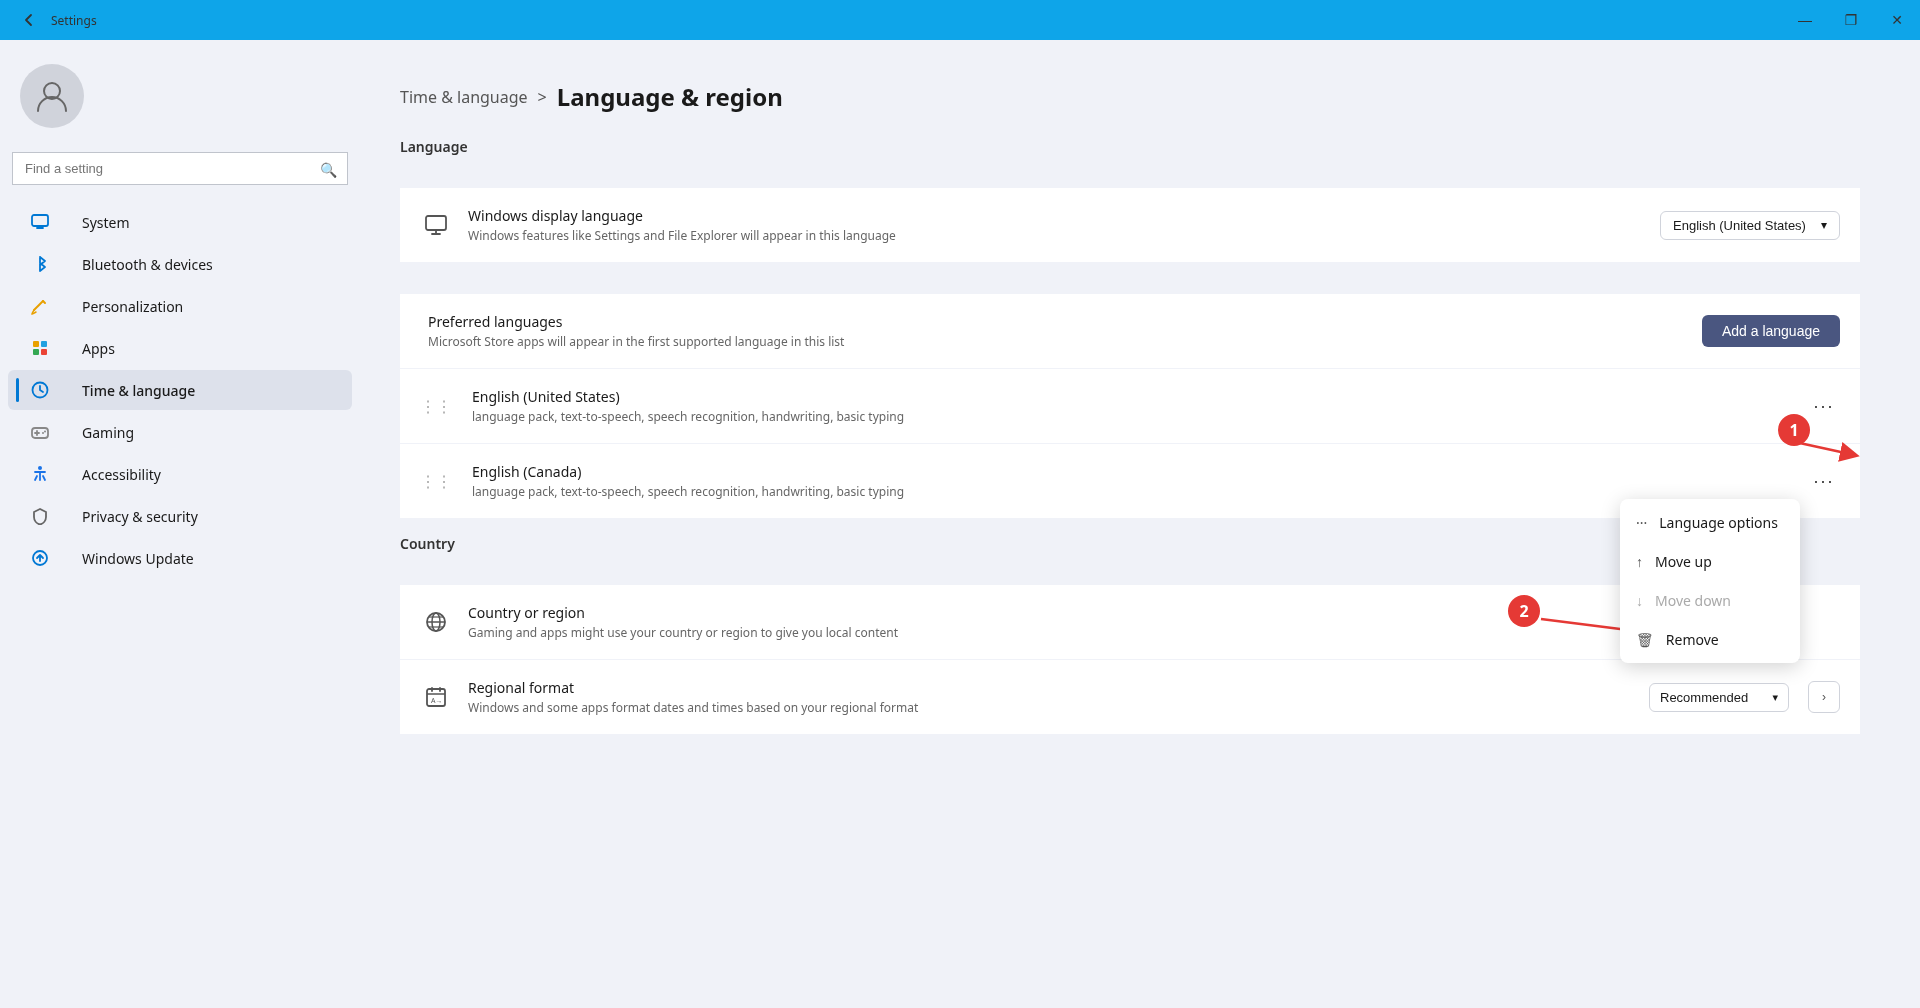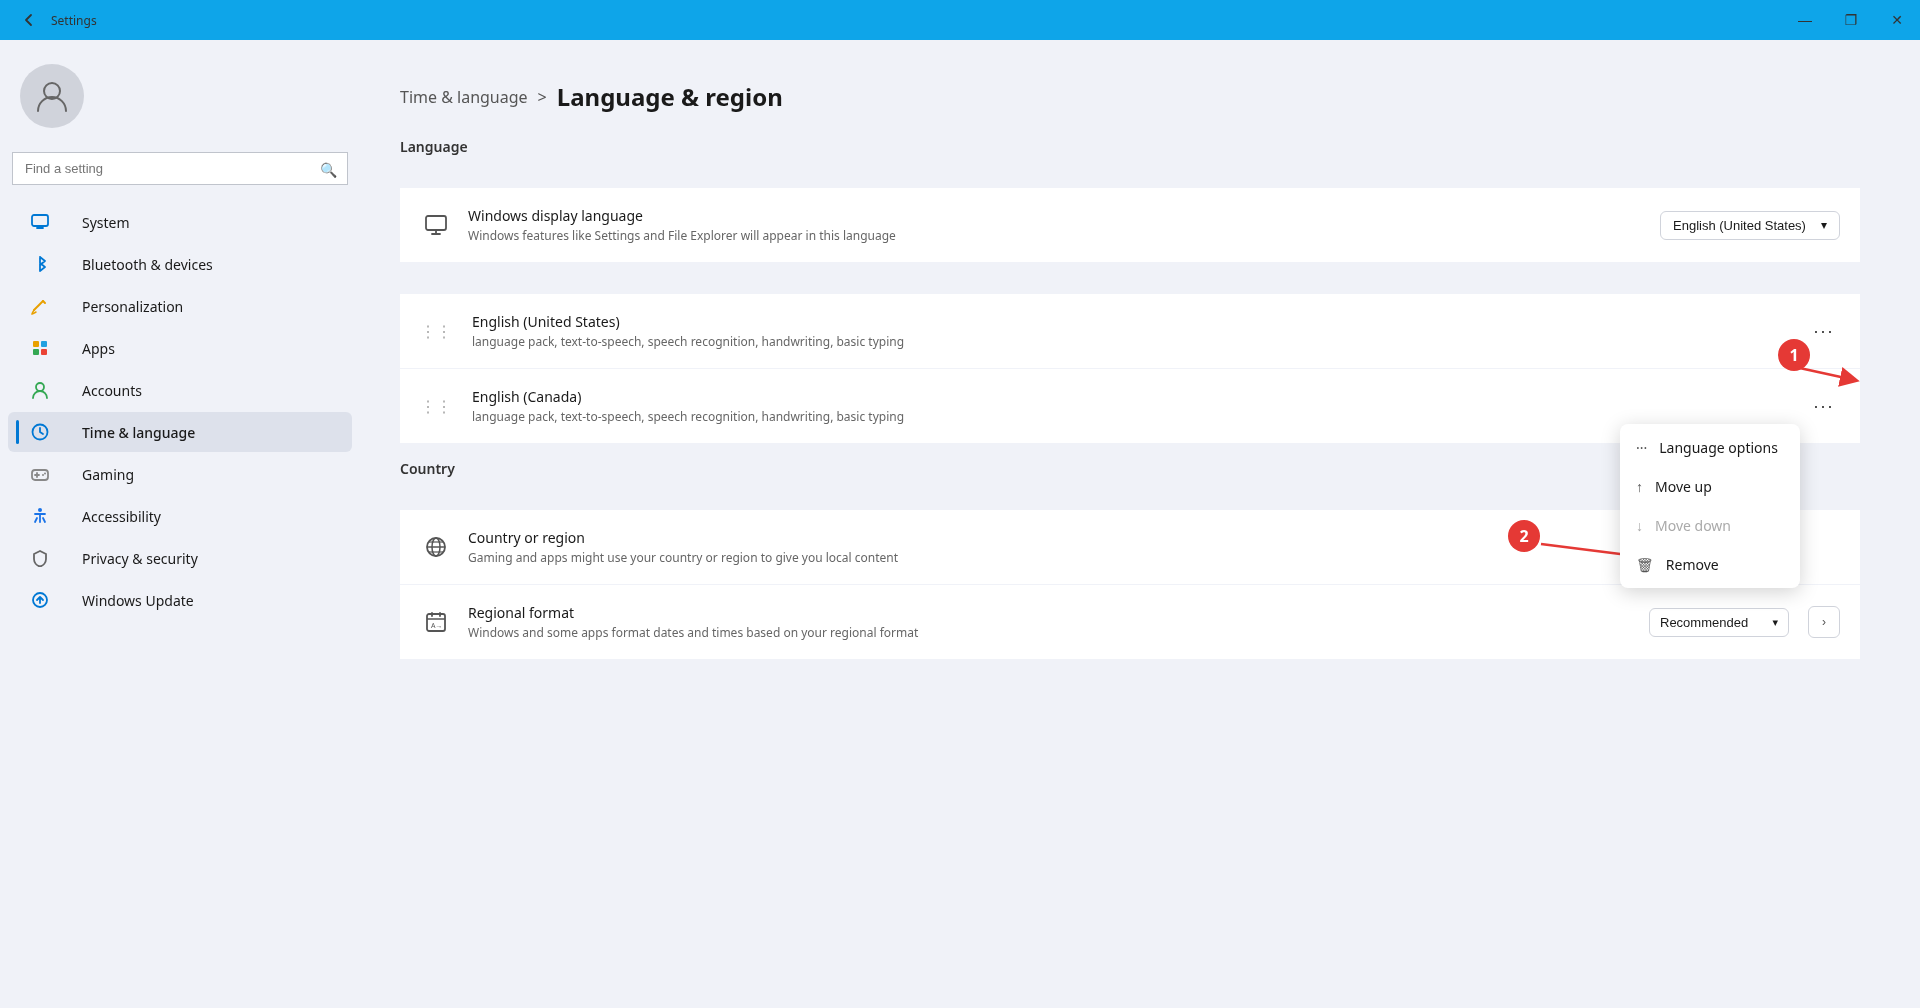--- a/index.html
+++ b/index.html
@@ -402,29 +402,20 @@
         <svg width="18" height="18" viewBox="0 0 18 18" fill="none">
           <rect x="2" y="2" width="6" height="6" rx="1" fill="#e8a000"></rect>
           <rect x="10" y="2" width="6" height="6" rx="1" fill="#22a1e0"></rect>
           <rect x="2" y="10" width="6" height="6" rx="1" fill="#34a853"></rect>
           <rect x="10" y="10" width="6" height="6" rx="1" fill="#ea4335"></rect>
         </svg>
       </div>
       <span>Apps</span>
     </div>
 
-    <div class="nav-item">
-      <div class="nav-icon">
-        <svg width="18" height="18" viewBox="0 0 18 18" fill="none">
-          <circle cx="9" cy="6" r="4" stroke="#34a853" stroke-width="1.8"></circle>
-          <path d="M2 17c0-3.9 3.1-7 7-7s7 3.1 7 7" stroke="#34a853" stroke-width="1.8" stroke-linecap="round"></path>
-        </svg>
-      </div>
-      <span>Accounts</span>
-    </div>
 
     <div class="nav-item active">
       <div class="nav-icon">
         <svg width="18" height="18" viewBox="0 0 18 18" fill="none">
           <circle cx="9" cy="9" r="7.5" stroke="#0078d4" stroke-width="1.8"></circle>
           <path d="M9 5v4l3 2" stroke="#0078d4" stroke-width="1.8" stroke-linecap="round" stroke-linejoin="round"></path>
         </svg>
       </div>
       <span>Time &amp; language</span>
     </div>
@@ -497,20 +488,29 @@
         <div class="card-action">
           <button class="dropdown-btn">
             <span>English (United States)</span>
             <span style="font-size:12px;">▾</span>
           </button>
         </div>
       </div>
     </div>
 
     <div class="card">
+      <div class="card-row">
+        <div class="card-text" style="padding-left:8px;">
+          <div class="card-title">Preferred languages</div>
+          <div class="card-subtitle">Microsoft Store apps will appear in the first supported language in this list</div>
+        </div>
+        <div class="card-action">
+          <button class="add-lang-btn">Add a language</button>
+        </div>
+      </div>
 
       <div class="card-row">
         <div class="drag-handle">⋮⋮</div>
         <div class="card-text">
           <div class="card-title">English (United States)</div>
           <div class="card-subtitle">language pack, text-to-speech, speech recognition, handwriting, basic typing</div>
         </div>
         <button class="dots-btn">···</button>
       </div>
 

